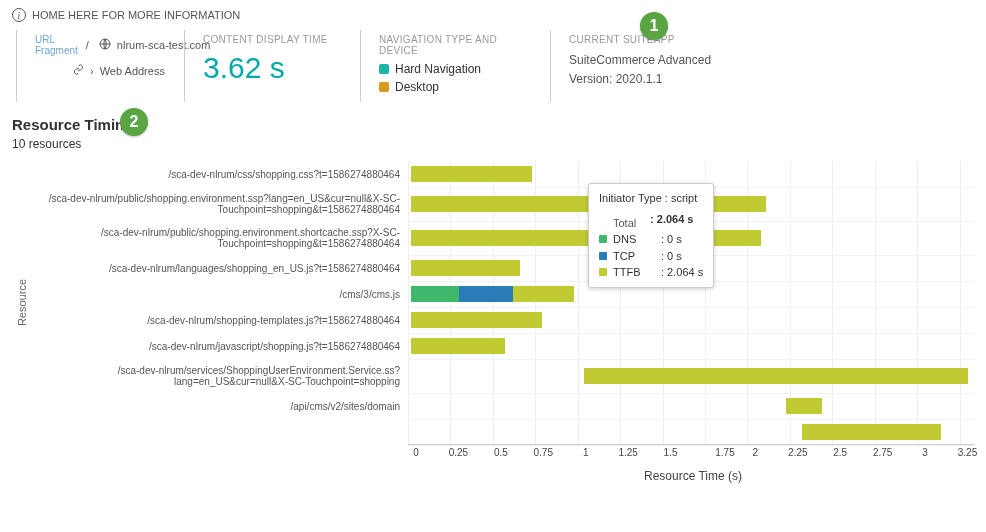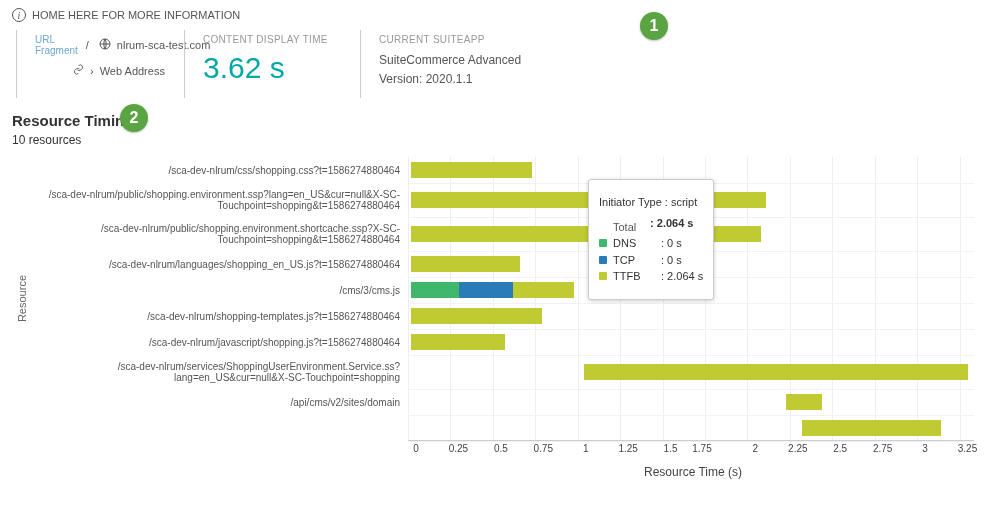--- a/index.html
+++ b/index.html
@@ -38,21 +38,21 @@
   .row { height: 26px; display: flex; align-items: center; justify-content: flex-end; font-size: 10px; color: #555; text-align: right; padding-right: 8px; line-height: 1.1; }
   .row.tall { height: 34px; }
   .plot { flex: 1; position: relative; border-bottom: 1px solid #ccc; }
   .grid-v { position: absolute; top: 0; bottom: 0; border-left: 1px solid #eee; }
   .grid-h { position: absolute; left: 0; right: 0; border-top: 1px solid #f2f2f2; }
   .bar { position: absolute; height: 16px; background: #c0ca33; }
   .bar-sub { position: absolute; height: 16px; }
   .xaxis { display: flex; margin-left: 404px; position: relative; height: 18px; font-size: 10px; color: #444; width: 560px; }
   .xtick { position: absolute; transform: translateX(-50%); top: 2px; }
   .xlabel { text-align: center; font-size: 12px; color: #444; margin-left: 400px; margin-top: 6px; }
-  .tooltip { position: absolute; background: #fff; border: 1px solid #ccc; border-radius: 3px; box-shadow: 0 1px 4px rgba(0,0,0,0.2); font-size: 11px; padding: 14px 10px; z-index: 10; }
+  .tooltip { position: absolute; background: #fff; border: 1px solid #ccc; border-radius: 3px; box-shadow: 0 1px 4px rgba(0,0,0,0.2); font-size: 11px; padding: 6px 10px; z-index: 10; }
   .tooltip .tt-row { display: flex; align-items: center; white-space: nowrap; line-height: 1.5; }
   .tt-label { min-width: 48px; }
   .tt-swatch { width: 8px; height: 8px; border-radius: 1px; margin-right: 6px; }
   .tt-total { color: #555; padding-left: 14px; font-weight: 400; margin-top: 8px;}
   .sw-blue { background: #2a7cb8; }
   .sw-green { background: #3fb86b; }
 </style>
 </head>
 <body>
 
@@ -87,20 +87,33 @@
         <span class="chevron-icon">›</span>
         <span>Web Address</span>
       </div>
     </div>
 
     <div class="panel" style="width:176px">
       <div class="panel-label">CONTENT DISPLAY TIME</div>
       <div class="cdt-val">3.62 s</div>
     </div>
 
+    <div class="panel" style="width:190px">
+      <div class="panel-label">NAVIGATION TYPE AND DEVICE</div>
+      <div class="nav-items">
+        <div class="nav-item">
+            <span class="swatch sw-teal"></span>
+            <span>Hard Navigation</span>
+          </div>
+        <div class="nav-item">
+            <span class="swatch sw-orange"></span>
+            <span>Desktop</span>
+          </div>
+      </div>
+    </div>
 
     <div class="panel" style="width:220px">
       <div class="panel-label">CURRENT SUITEAPP</div>
       <div class="suite-text">
         <div>SuiteCommerce Advanced</div>
         <div>Version: 2020.1.1</div>
       </div>
     </div>
   </div>
 
@@ -182,21 +195,21 @@
       </div>
   </div>
   <div class="xaxis" id="xaxis">
       <span class="xtick" style="left: 0px;">0</span>
       <span class="xtick" style="left: 42.4242px;">0.25</span>
       <span class="xtick" style="left: 84.8485px;">0.5</span>
       <span class="xtick" style="left: 127.273px;">0.75</span>
       <span class="xtick" style="left: 169.697px;">1</span>
       <span class="xtick" style="left: 212.121px;">1.25</span>
       <span class="xtick" style="left: 254.545px;">1.5</span>
-      <span class="xtick" style="left: 286px;">1.75</span>
+      <span class="xtick" style="left: 309px;">1.75</span>
       <span class="xtick" style="left: 339.394px;">2</span>
       <span class="xtick" style="left: 381.818px;">2.25</span>
       <span class="xtick" style="left: 424.242px;">2.5</span>
       <span class="xtick" style="left: 466.667px;">2.75</span>
       <span class="xtick" style="left: 509.091px;">3</span>
       <span class="xtick" style="left: 551.515px;">3.25</span>
     </div>
   <div class="xlabel">Resource Time (s)</div>
 </div>
 

